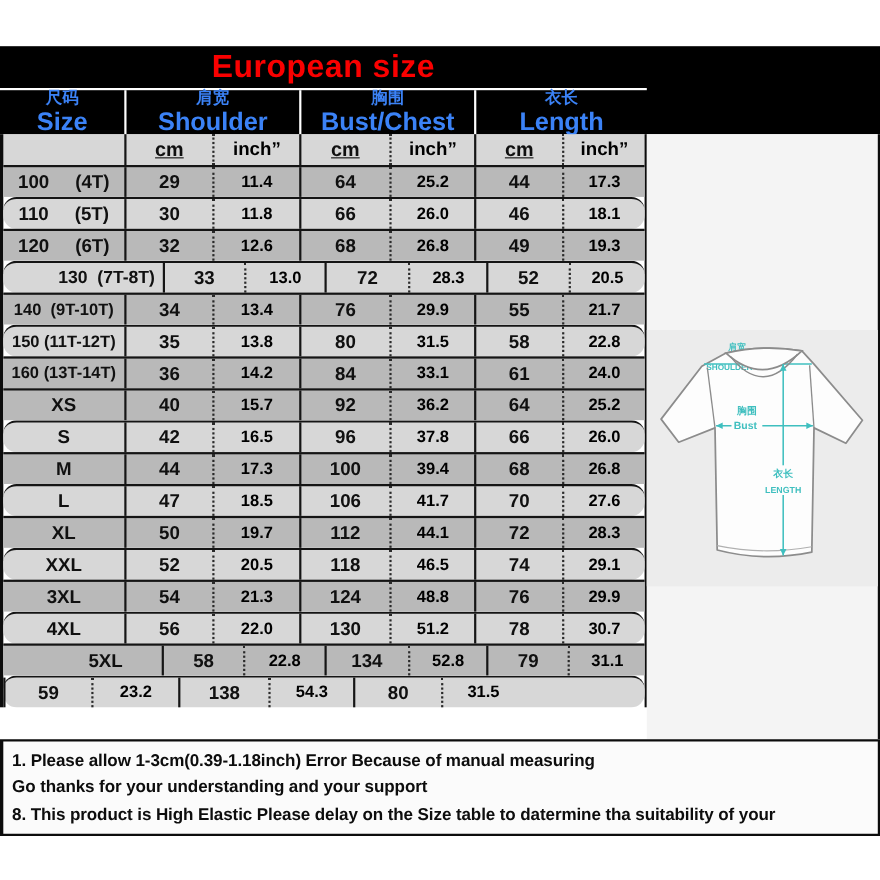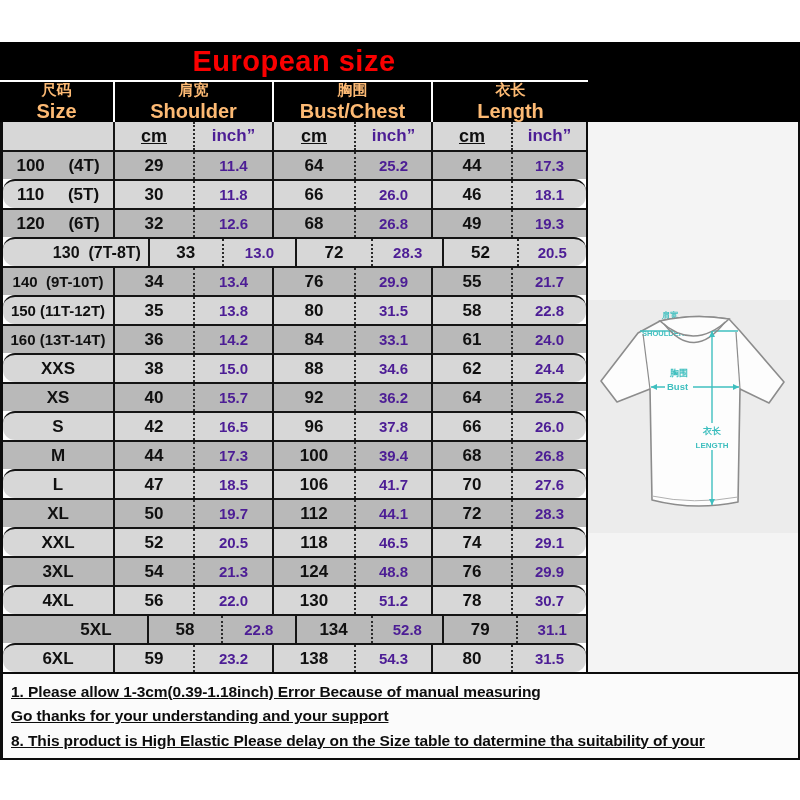--- a/index.html
+++ b/index.html
@@ -7,24 +7,24 @@
               font-family:"Liberation Sans", sans-serif; font-weight:bold; }
   .stage { position:relative; width:800px; height:800px; background:#ffffff;padding-left:40px; }
 
   
   .band { position:absolute; left:0; top:42px; width:800px; height:80px; background:#000000; }
   .title-row { position:absolute; left:0; top:42px; width:588px; height:38px;
                display:flex; align-items:center; justify-content:center;
                color:#fa0000; font-size:29px; letter-spacing:0.5px; }
   .col-headers { position:absolute; left:0; top:80px; width:588px; height:42px;
                  display:flex; border-top:2px solid #ffffff; background:#000000; }
-  .col-head { display:flex; flex-direction:column; align-items:center; justify-content:space-between;
-              color:#fdba74; line-height:1.05; }
+  .col-head { display:flex; flex-direction:column; align-items:center; justify-content:flex-end;
+              color:#3b82f6; line-height:1.05; }
   .col-head .zh { font-size:15px; }
-  .col-head .en { font-size:20px; }
+  .col-head .en { font-size:23px; }
   .ch0 { width:113px; }
   .ch1 { width:159px; border-left:2px solid #ffffff; }
   .ch2 { width:159px; border-left:2px solid #ffffff; }
   .ch3 { width:157px; border-left:2px solid #ffffff; }
 
   
   .subheader { position:absolute; left:0; top:122px; width:588px; height:28px;
                display:flex; background:#d7d7d7;
                border-left:3px solid #0c0c0c; border-right:2px solid #0c0c0c; }
   
@@ -36,36 +36,36 @@
 
   .cell { display:flex; align-items:center; justify-content:center;
           font-size:17px; color:#101010; white-space:pre; }
   .c0 { width:110px; }
   .c1 { width:80px; border-left:2px solid #151515; }
   .c2 { width:79px; border-left:2px dotted #2a2a2a; }
   .c3 { width:82px; border-left:2px solid #151515; }
   .c4 { width:77px; border-left:2px dotted #2a2a2a; }
   .c5 { width:80px; border-left:2px solid #151515; }
   .c6 { width:75px; border-left:2px dotted #2a2a2a; }
-  .red { color:#4c1d95; font-size:15px; }
+  .red { color:#000000; font-size:15px; }
   .unit-cm { font-size:18px;text-decoration:underline; }
   .unit-in { font-size:17px; }
 
   
   .right-panel { position:absolute; left:588px; top:122px; width:212px; height:550px;
                  background:#f4f4f4; border-right:2px solid #0c0c0c; }
   .photo { position:absolute; left:0px; top:178px; width:210px; height:233px; background:#ececec; }
   .photo svg { display:block; width:210px; height:233px; }
 
   
   .notes { position:absolute; left:0; top:672px; width:800px; height:88px;
            background:#fbfbfb; border:2px solid #0c0c0c; border-left-width:3px;
            display:flex; flex-direction:column; justify-content:space-evenly;
            padding:2px 8px; }
-  .notes p { font-size:15.5px; color:#0d0d0d; letter-spacing:-0.1px;text-decoration:underline; }
+  .notes p { font-size:15.5px; color:#0d0d0d; letter-spacing:-0.1px; }
 </style>
 </head>
 <body>
 
 <div class="stage">
 
   <div class="band"></div>
 
   <div class="title-row">European size</div>
 
@@ -155,29 +155,20 @@
       </div>
       <div class="row dark">
         <div class="cell c0" style="font-size: 15px;">160 (13T-14T)</div>
         <div class="cell c1">36</div>
         <div class="cell c2 red">14.2</div>
         <div class="cell c3">84</div>
         <div class="cell c4 red">33.1</div>
         <div class="cell c5">61</div>
         <div class="cell c6 red">24.0</div>
       </div>
-      <div class="row light">
-        <div class="cell c0" style="font-size: 17px;">XXS</div>
-        <div class="cell c1">38</div>
-        <div class="cell c2 red">15.0</div>
-        <div class="cell c3">88</div>
-        <div class="cell c4 red">34.6</div>
-        <div class="cell c5">62</div>
-        <div class="cell c6 red">24.4</div>
-      </div>
       <div class="row dark">
         <div class="cell c0" style="font-size: 17px;">XS</div>
         <div class="cell c1">40</div>
         <div class="cell c2 red">15.7</div>
         <div class="cell c3">92</div>
         <div class="cell c4 red">36.2</div>
         <div class="cell c5">64</div>
         <div class="cell c6 red">25.2</div>
       </div>
       <div class="row light">
@@ -246,21 +237,20 @@
       <div class="row dark">
         <div class="cell c0" style="font-size: 17px; margin-left: 42px;">5XL</div>
         <div class="cell c1">58</div>
         <div class="cell c2 red">22.8</div>
         <div class="cell c3">134</div>
         <div class="cell c4 red">52.8</div>
         <div class="cell c5">79</div>
         <div class="cell c6 red">31.1</div>
       </div>
       <div class="row light">
-        <div class="cell c0" style="font-size: 17px;">6XL</div>
         <div class="cell c1">59</div>
         <div class="cell c2 red">23.2</div>
         <div class="cell c3">138</div>
         <div class="cell c4 red">54.3</div>
         <div class="cell c5">80</div>
         <div class="cell c6 red">31.5</div>
       </div>
     </div>
 
   <div class="right-panel">

